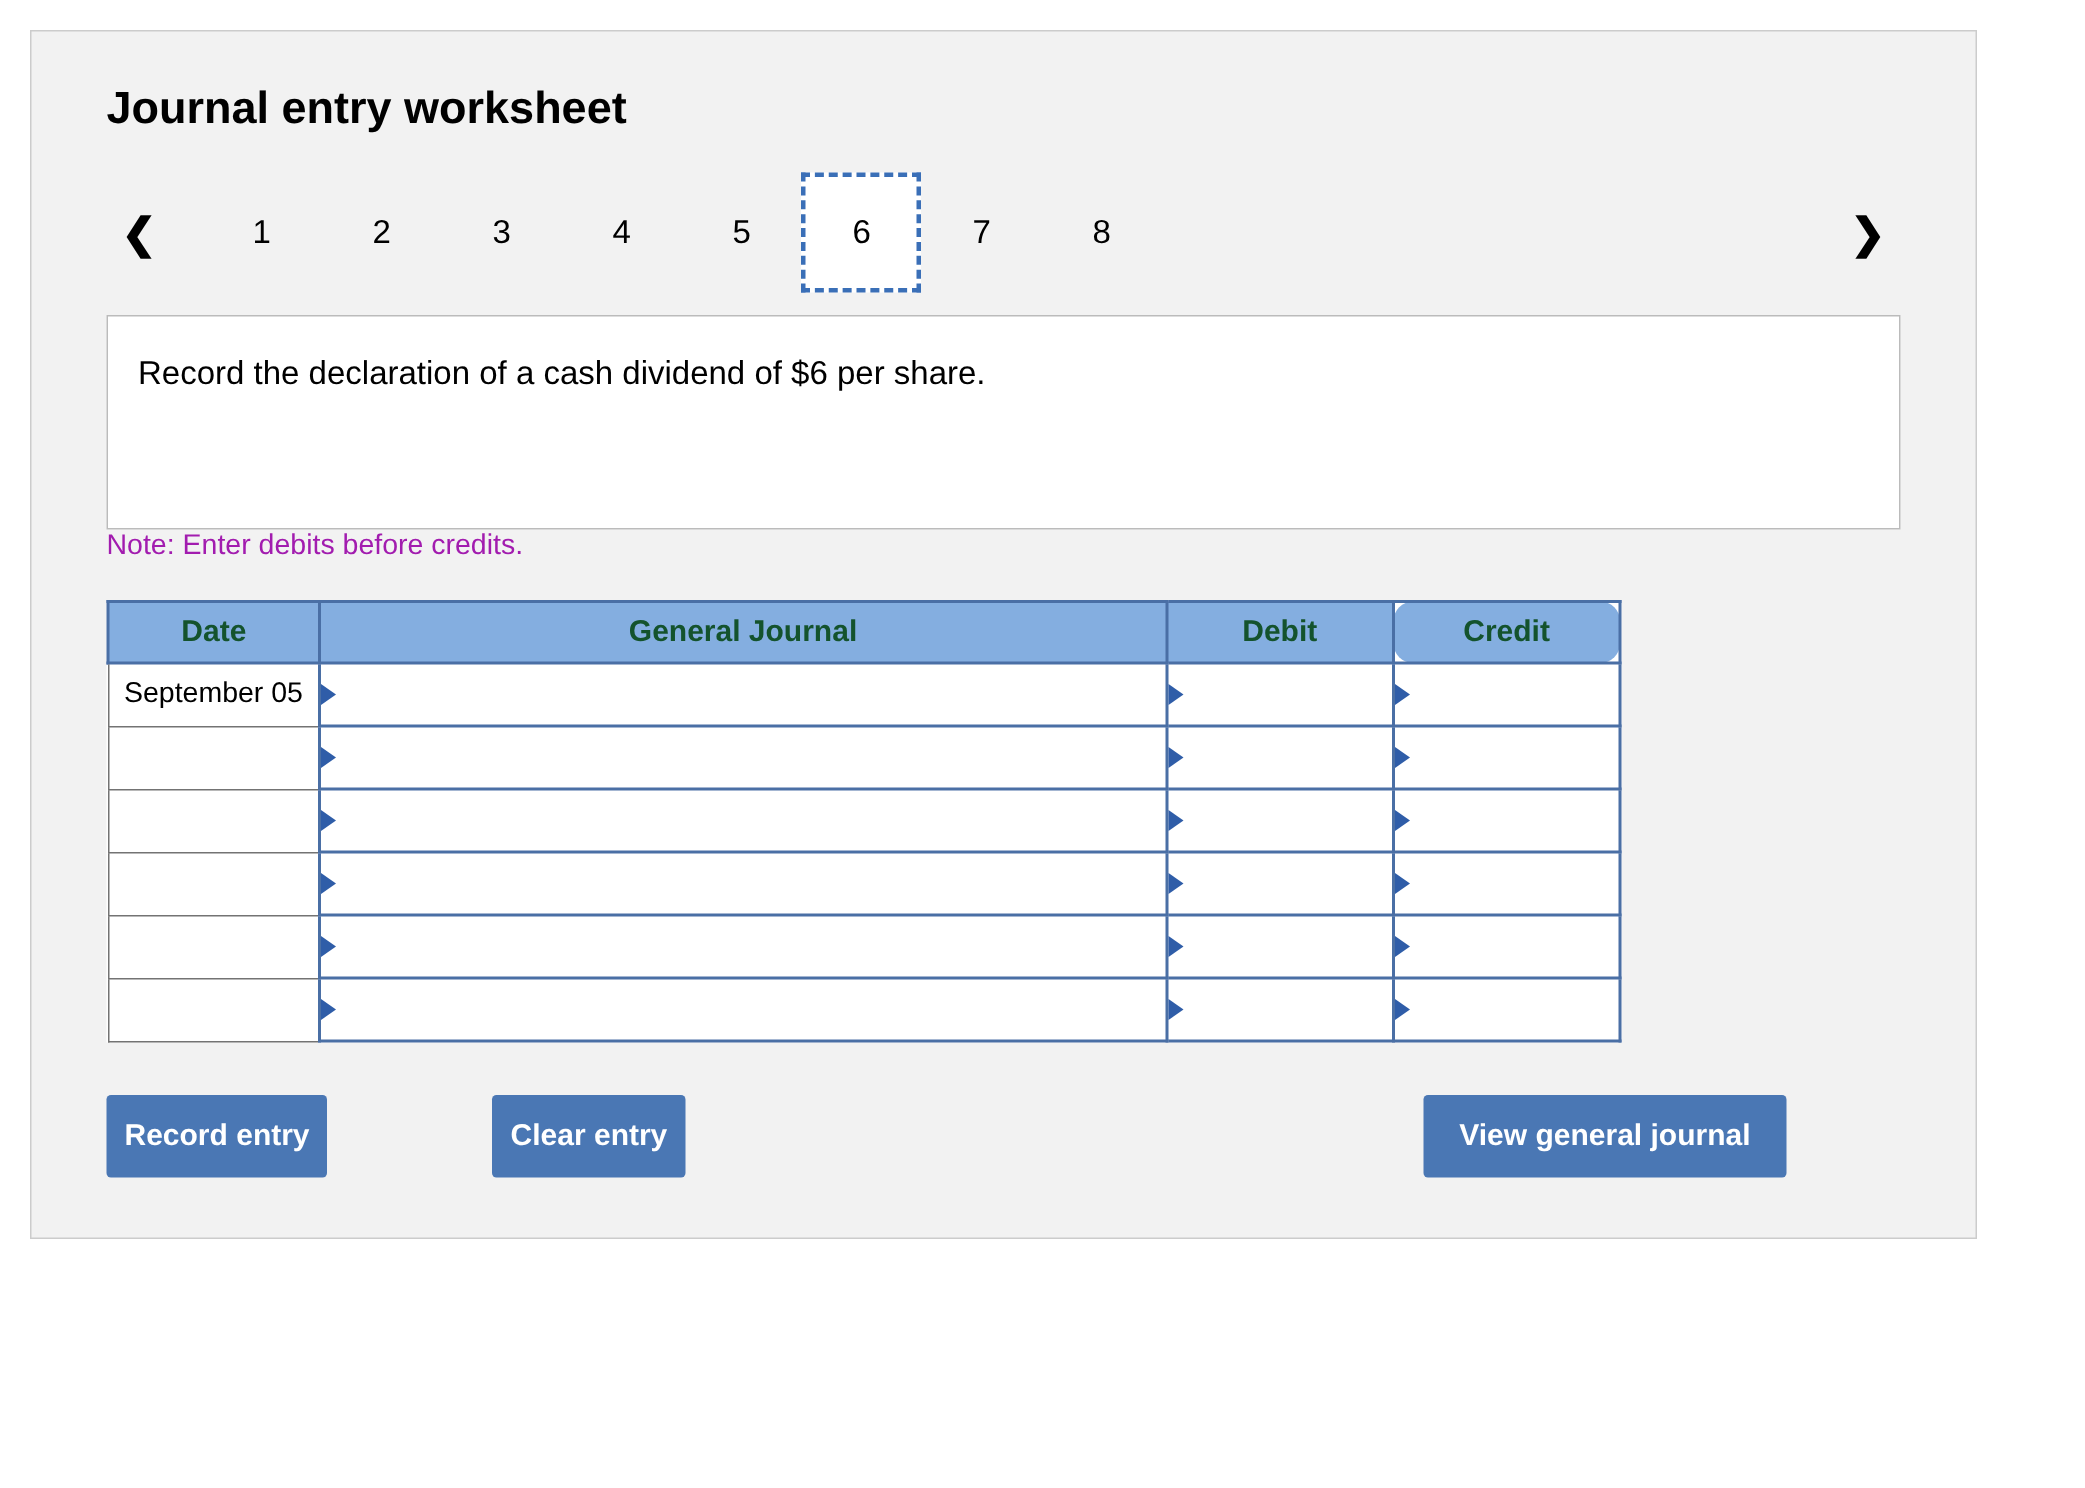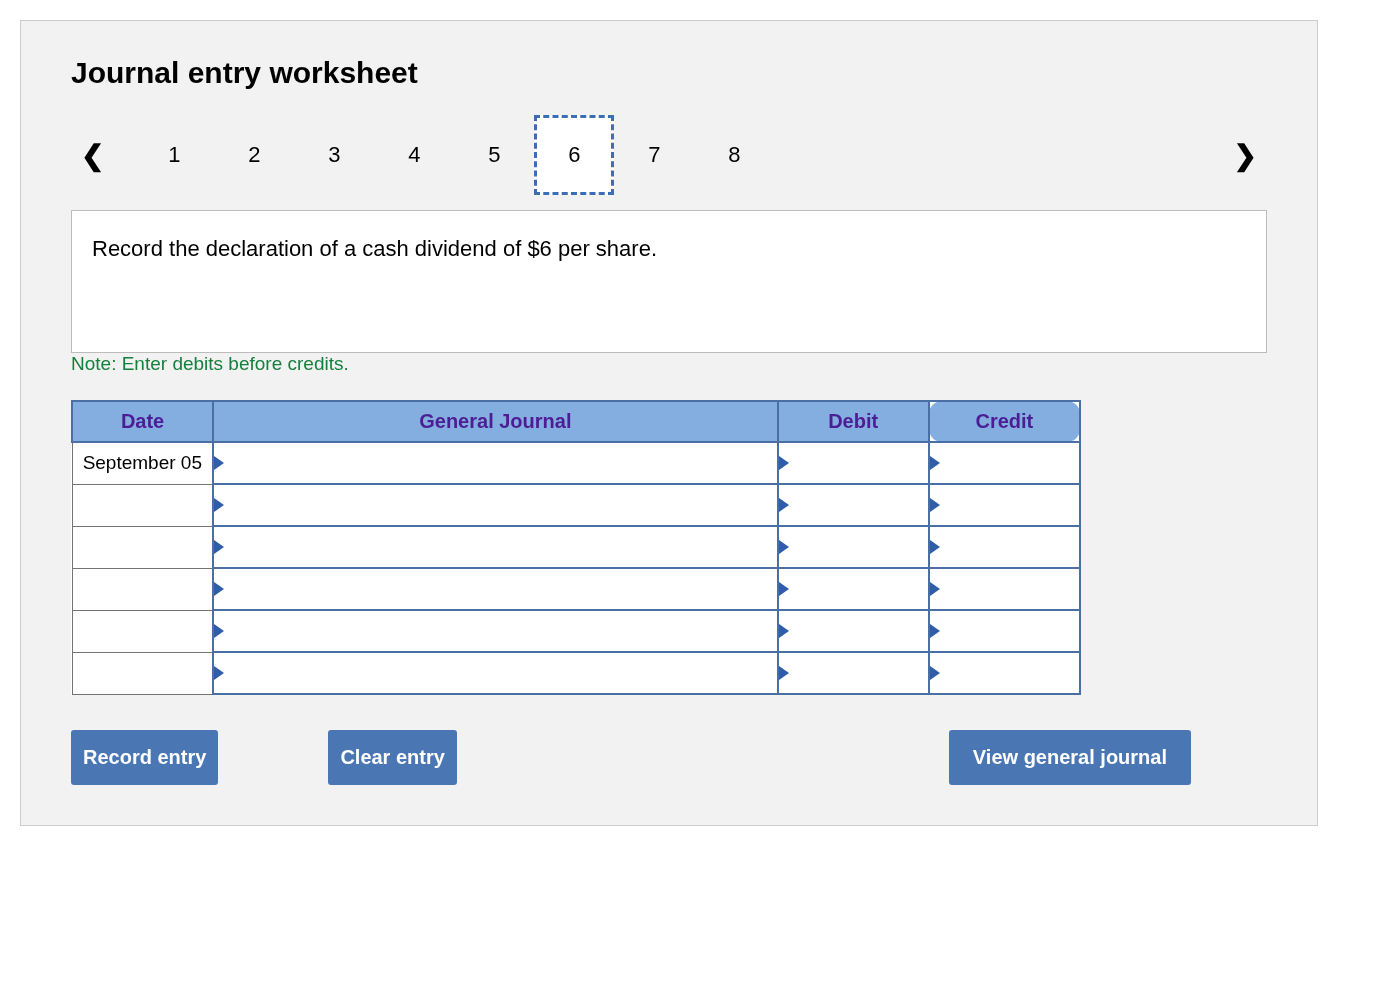--- a/index.html
+++ b/index.html
@@ -56,35 +56,35 @@
     border: 3px dashed #3a6fb7;
   }
   .instruction-box {
     background: #fff;
     border: 1px solid #bbb;
     padding: 25px 20px 90px 20px;
     font-size: 22px;
     color: #000;
   }
   .note {
-    color: #15803d;
+    color: #a21caf;
     font-size: 19px;
     margin-bottom: 25px;
   }
   table.journal {
     border-collapse: collapse;
     width: 1010px;
     background: #fff;
   }
   table.journal th {
     background: #84aee0;
     border: 2px solid #4a6fa5;
     padding: 8px 6px;
     font-size: 20px;
-    color: #4c1d95;
+    color: #14532d;
     text-align: center;
   }
   table.journal td {
     border: 2px solid #4a6fa5;
     padding: 0;
     position: relative;
     height: 42px;
   }
   table.journal td.date-cell {
     border: 1px solid #737373;

